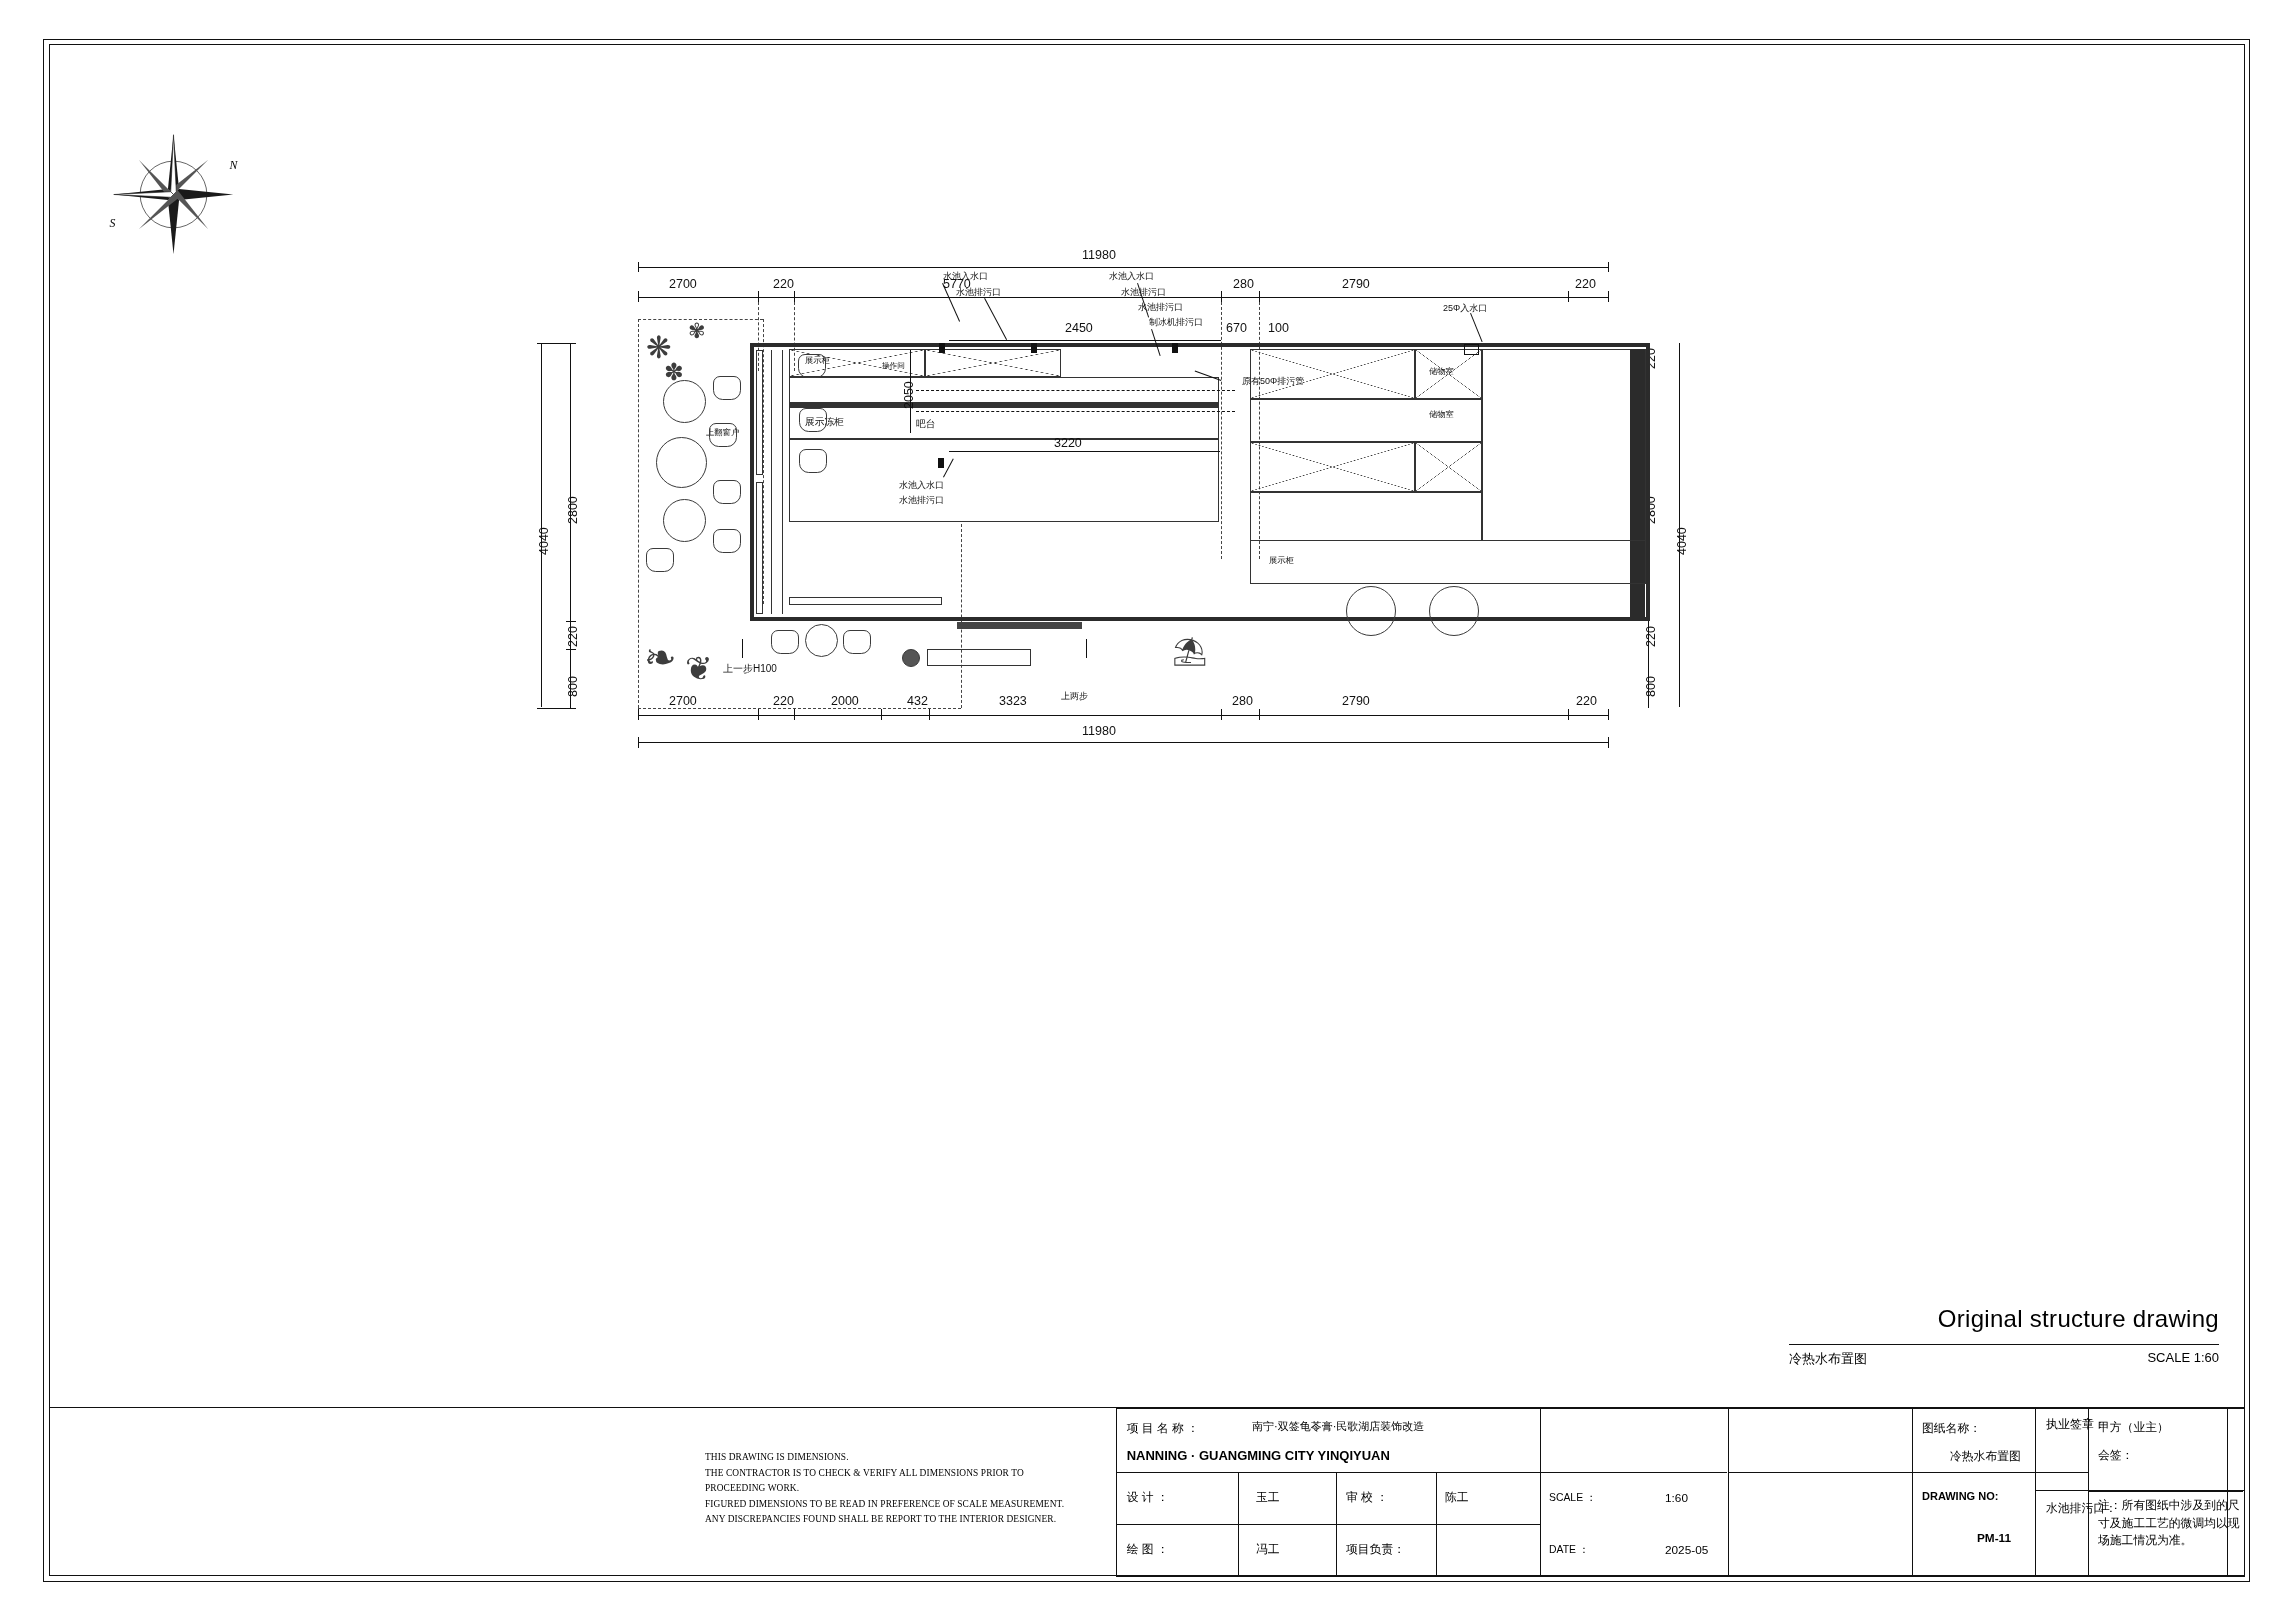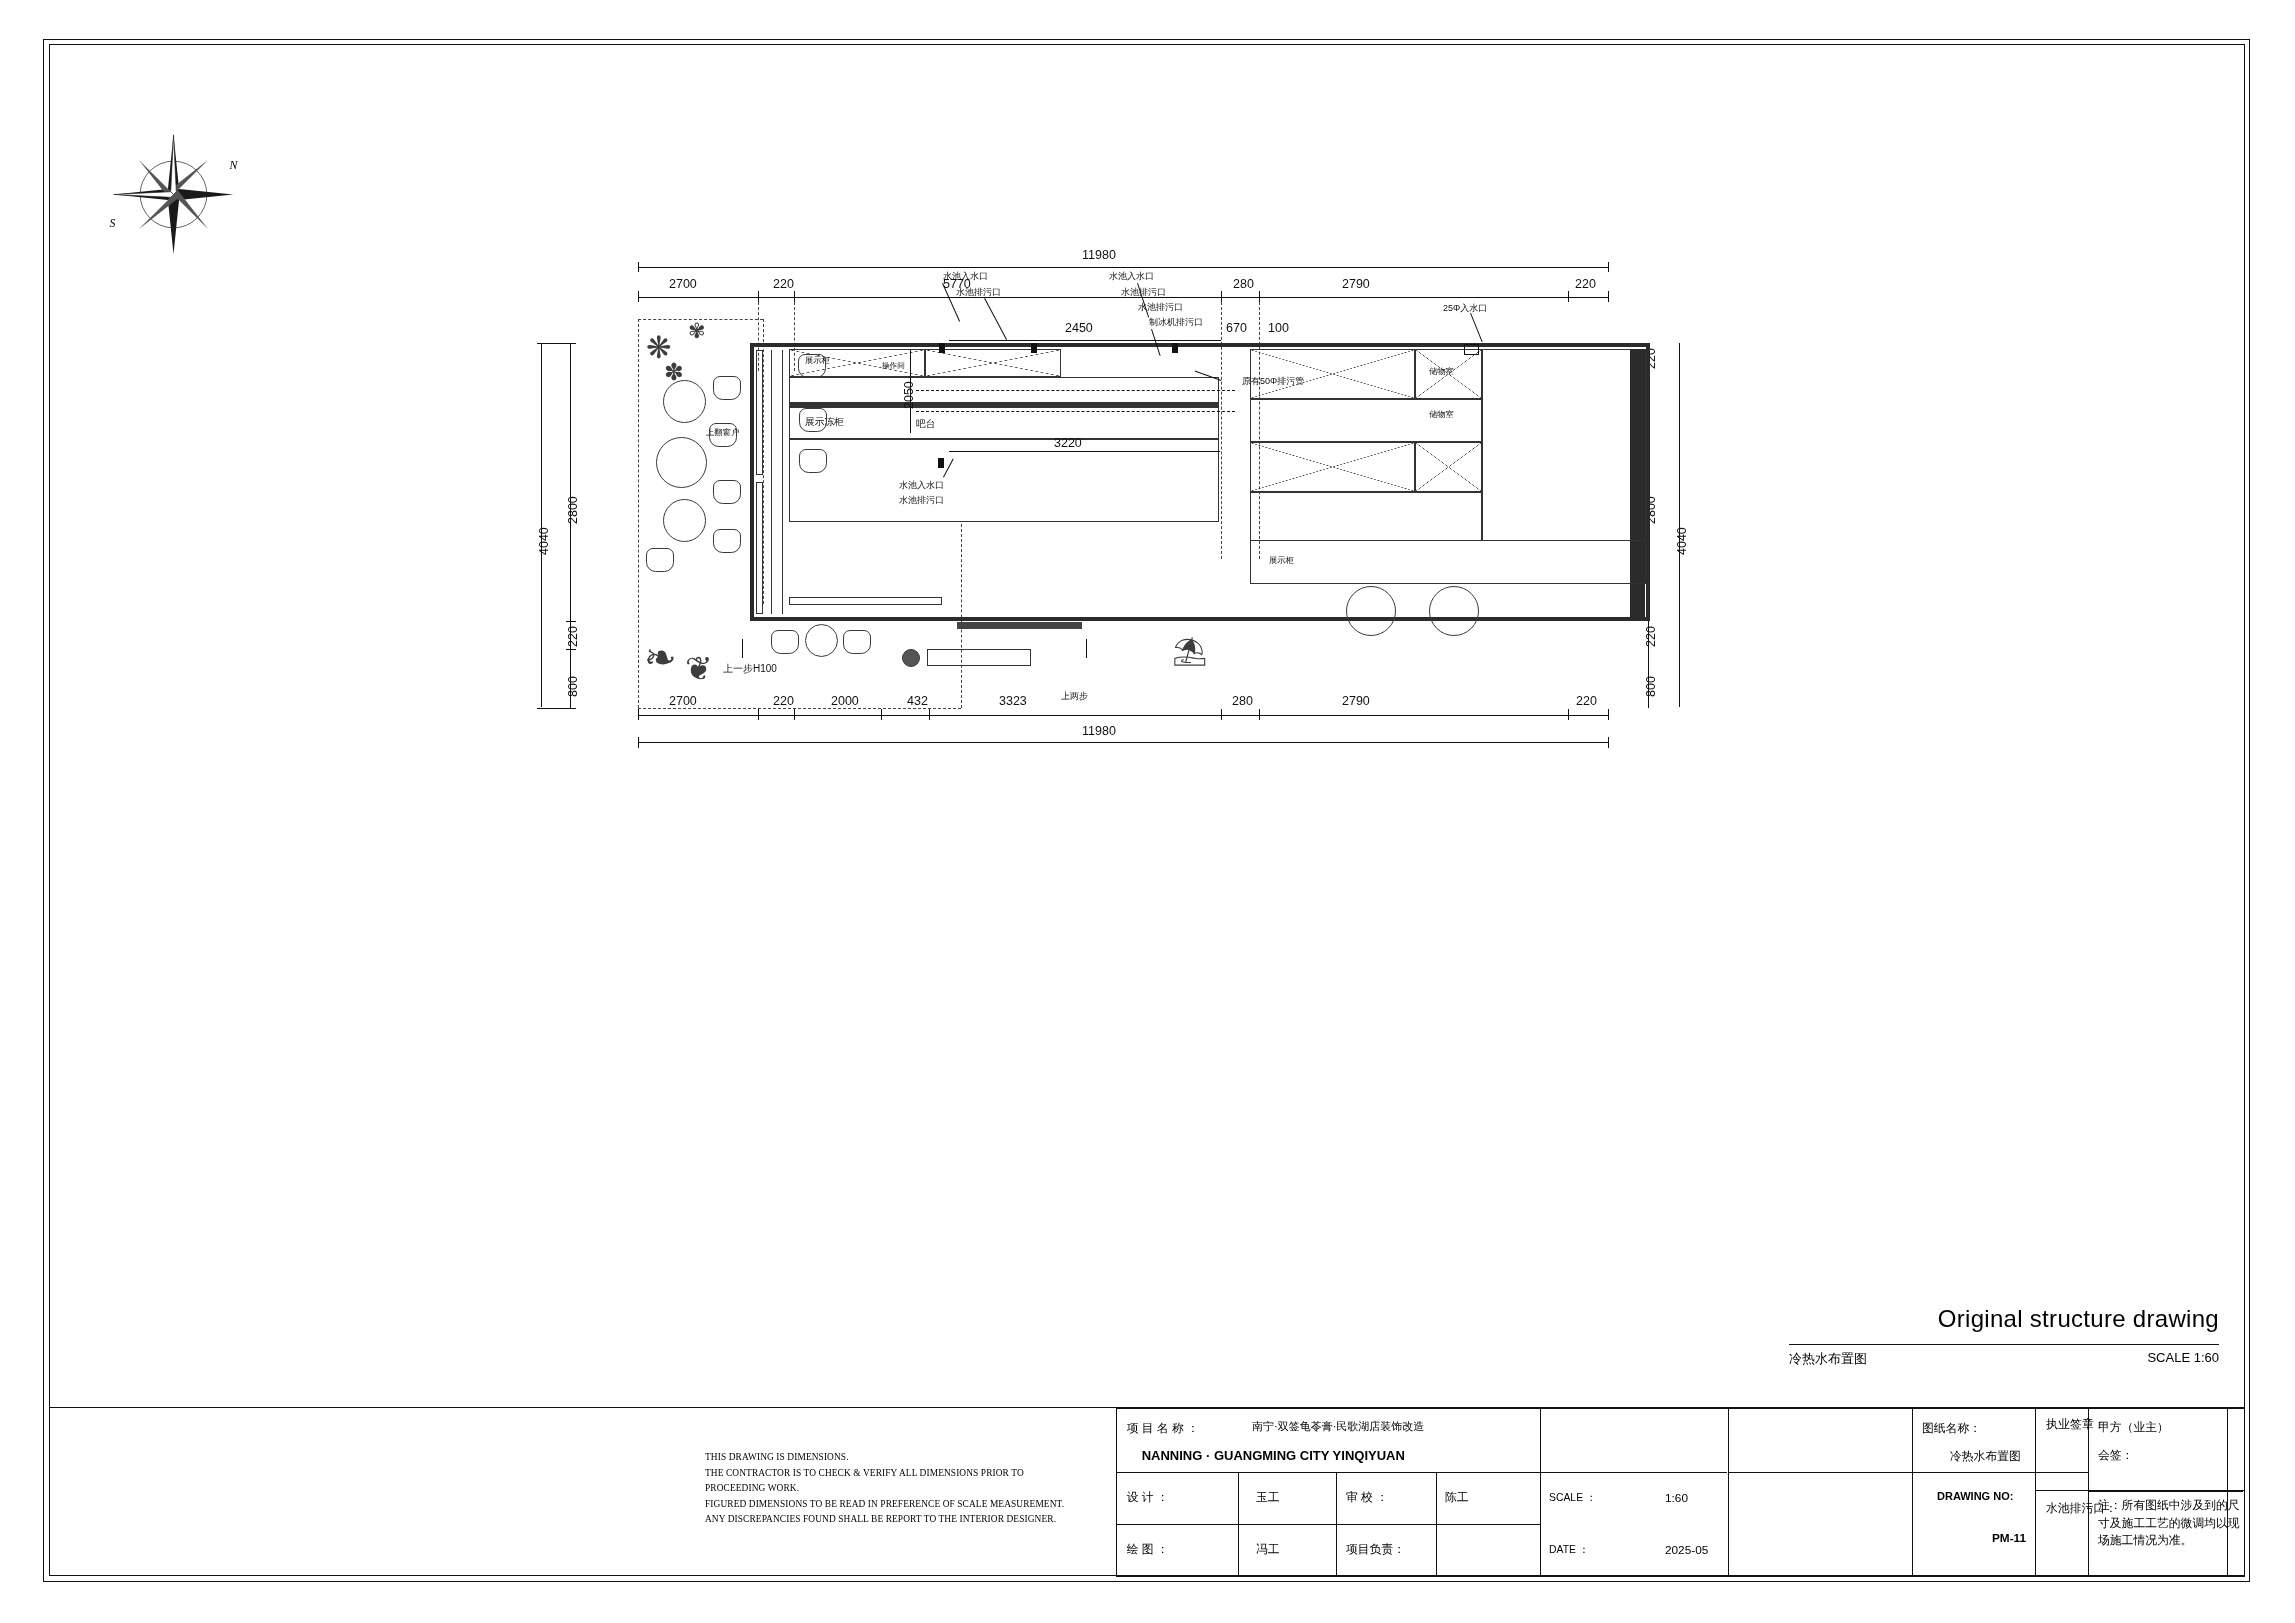--- a/index.html
+++ b/index.html
@@ -249,21 +249,21 @@
     position: absolute;
     box-sizing: border-box;
     font-size: 11.8px;
     display: flex;
     align-items: center;
   }
   .vline { position: absolute; width: 1px; background: #111; }
   .hline { position: absolute; height: 1px; background: #111; }
   .c-label { font-size: 11.8px; }
   .c-val { font-size: 11.8px; }
-  .bold { font-weight: bold; margin-left: 15px; }
+  .bold { font-weight: bold; }
   .note-small {
     font-size: 8px;
     line-height: 1.5;
   }
 </style>
 </head>
 <body>
 
 <div class="sheet">
 

